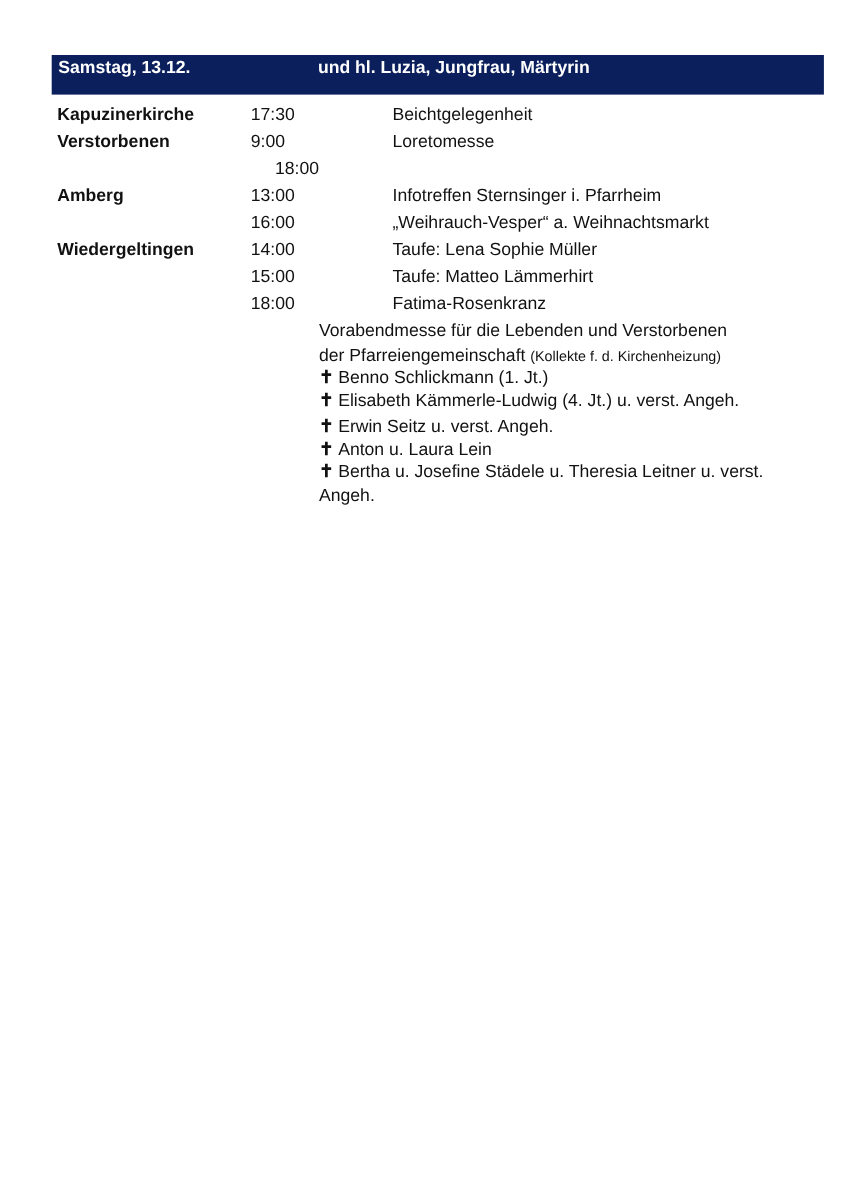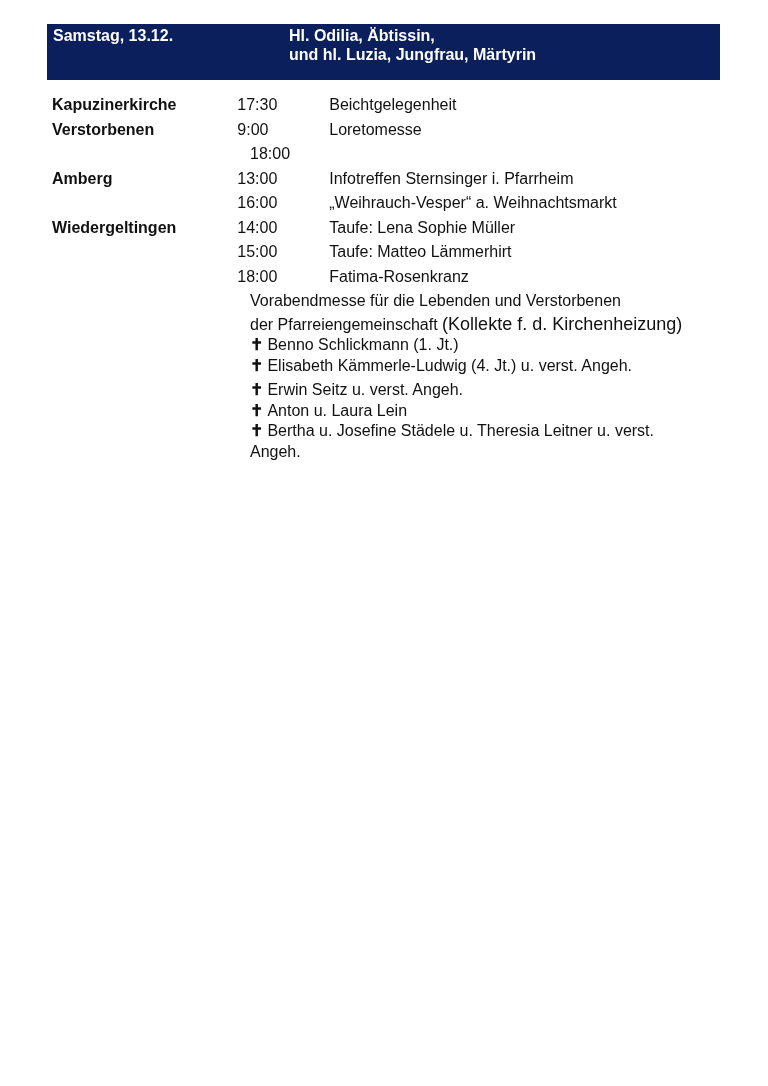--- a/index.html
+++ b/index.html
@@ -11,28 +11,29 @@
       width: 768px;
       height: 1086px;
       position: relative;
       overflow: hidden;
       font-family: "Liberation Sans", sans-serif;
       color: #111111;
     }
     .header {
       position: absolute;
       left: 47px;
-      top: 24px;
+      top: 50px;
       width: 673px;
-      height: 56px;
+      height: 36px;
       background: #0a1f5c;
       color: #ffffff;
       font-weight: bold;
       font-size: 16px;
       line-height: 19px;
+      padding-left: 29px;
     }
     .header .date {
       position: absolute;
       left: 6px;
       top: 2px;
     }
     .header .feast {
       position: absolute;
       left: 242px;
       top: 2px;
@@ -56,47 +57,47 @@
       width: 150px;
       font-weight: bold;
       white-space: nowrap;
     }
     .time {
       width: 48px;
       text-align: left;
       white-space: nowrap;
     }
     .desc {
+      margin-left: 40px;
       width: 440px;
     }
     .desc .line {
       line-height: 20.5px;
     }
     .desc .first {
       line-height: 24.5px;
     }
     .small {
-      font-size: 18px;
+      font-size: 13px;
     }
     .intention {
       line-height: 20.5px;
     }
     .intention .cross {
       font-weight: bold;
       margin-right: 4px;
     }
     .gap { height: 4px; }
   </style>
 </head>
 <body>
 
 <div class="header">
   <div class="date">Samstag, 13.12.</div>
   <div class="feast">
-    <div>Hl. Odilia, Äbtissin,</div>
     <div>und hl. Luzia, Jungfrau, Märtyrin</div>
   </div>
 </div>
 
 <div class="schedule">
   <div class="row">
     <div class="place">Kapuzinerkirche</div>
     <div class="time">17:30</div>
     <div class="desc">Beichtgelegenheit</div>
   </div>

